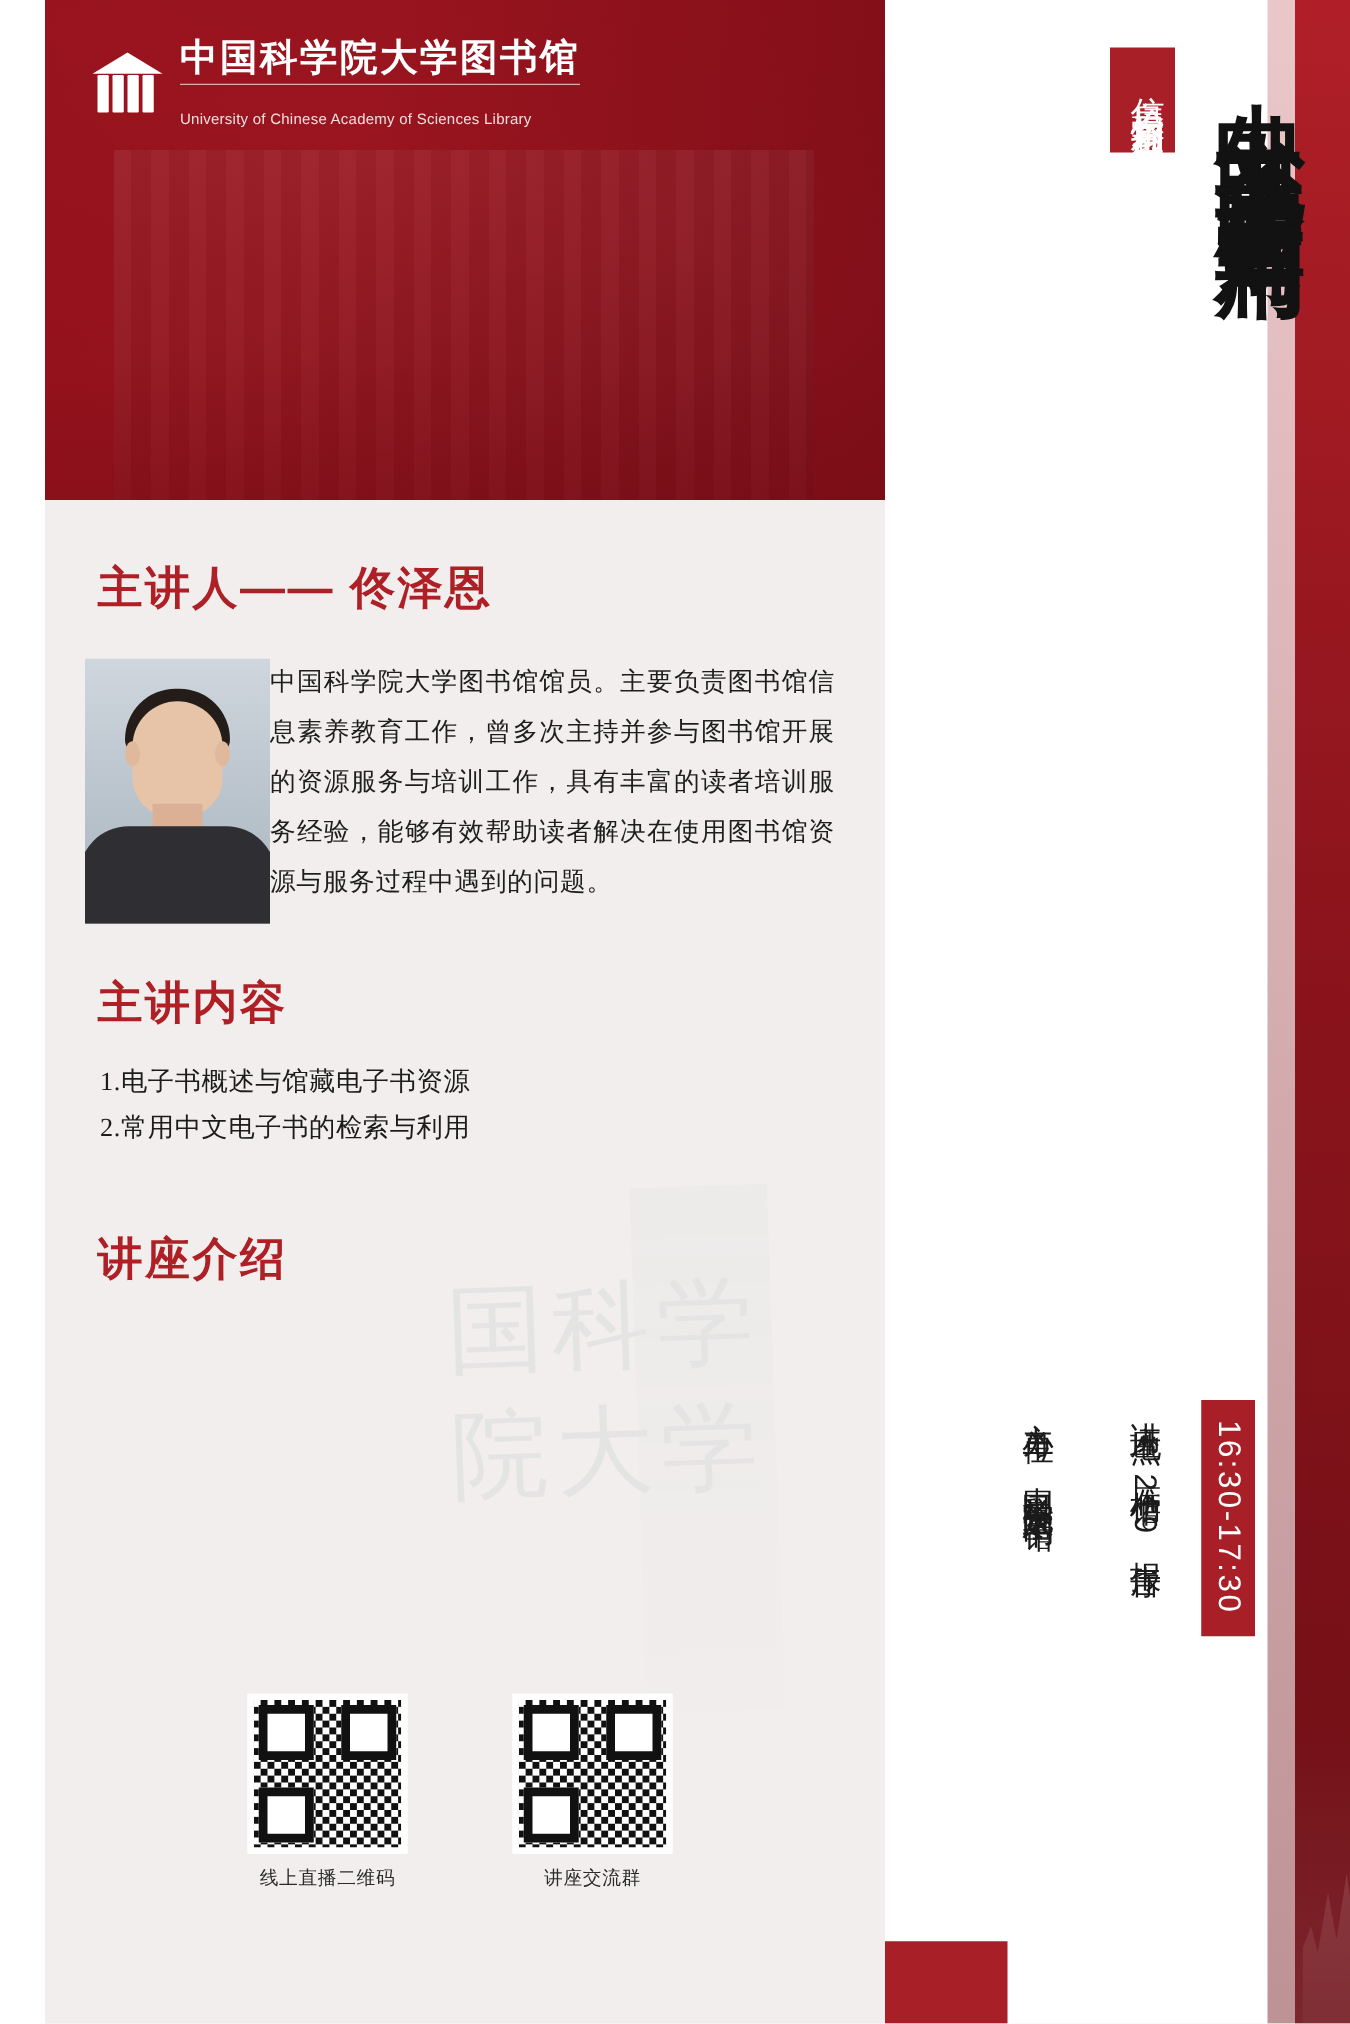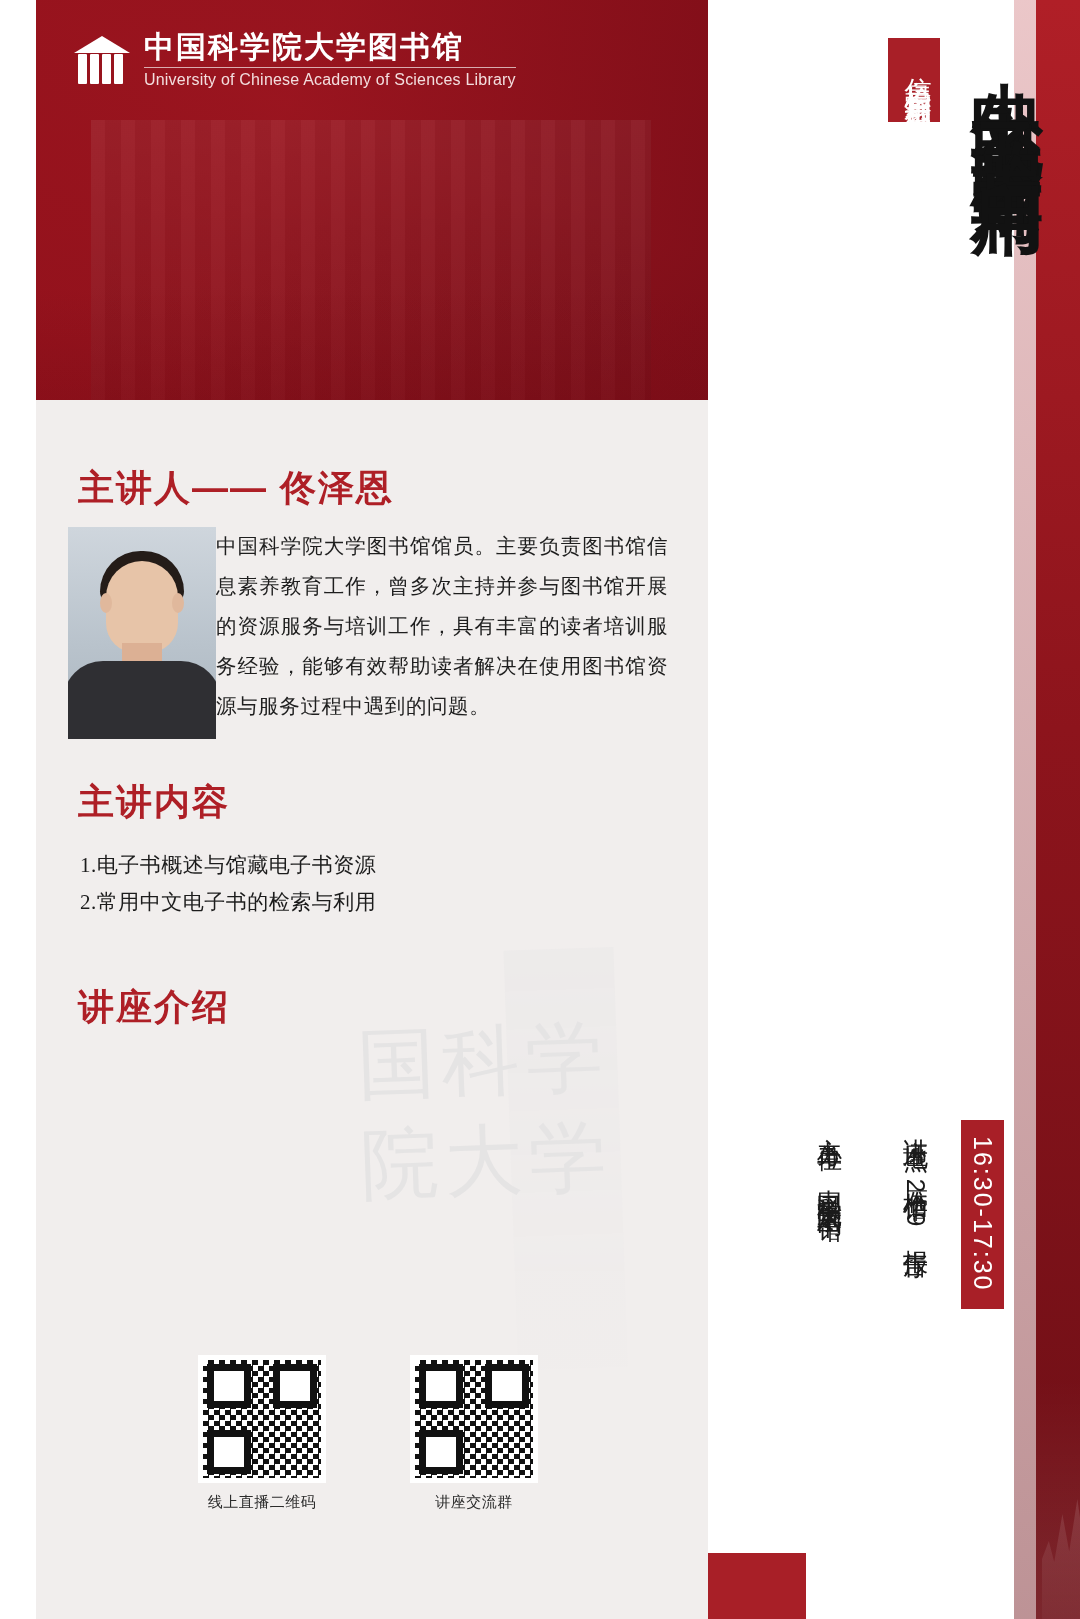--- a/index.html
+++ b/index.html
@@ -86,25 +86,25 @@
   }
   .logo-text-cn {
     color: #fff;
     font-size: 30px;
     letter-spacing: 2px;
     line-height: 1.1;
     font-weight: 700;
   }
   .logo-text-en {
     color: #f3dede;
-    font-size: 16px;
+    font-size: 12px;
     letter-spacing: 0.2px;
     margin-top: 4px;
     border-top: 1px solid rgba(255,255,255,0.65);
-    padding-top: 3px;
+    padding-top: 20px;
   }
 
   
   .watermark {
     position: absolute;
     left: 330px;
     top: 1010px;
     width: 330px;
     height: 600px;
     opacity: 0.13;
@@ -133,21 +133,21 @@
   .sec-title {
     color: #ae1f26;
     font-size: 36px;
     font-weight: 700;
     letter-spacing: 2px;
     margin: 0;
     font-family: "Liberation Sans", "DejaVu Sans", sans-serif;
   }
   .speaker-title {
     position: absolute;
-    left: 42px; top: 64px;
+    left: 42px; top: 46px;
   }
   .speaker-block {
     position: absolute;
     left: 32px; top: 127px;
     width: 600px;
     display: flex;
   }
   .portrait {
     width: 148px; height: 212px;
     flex: 0 0 auto;

